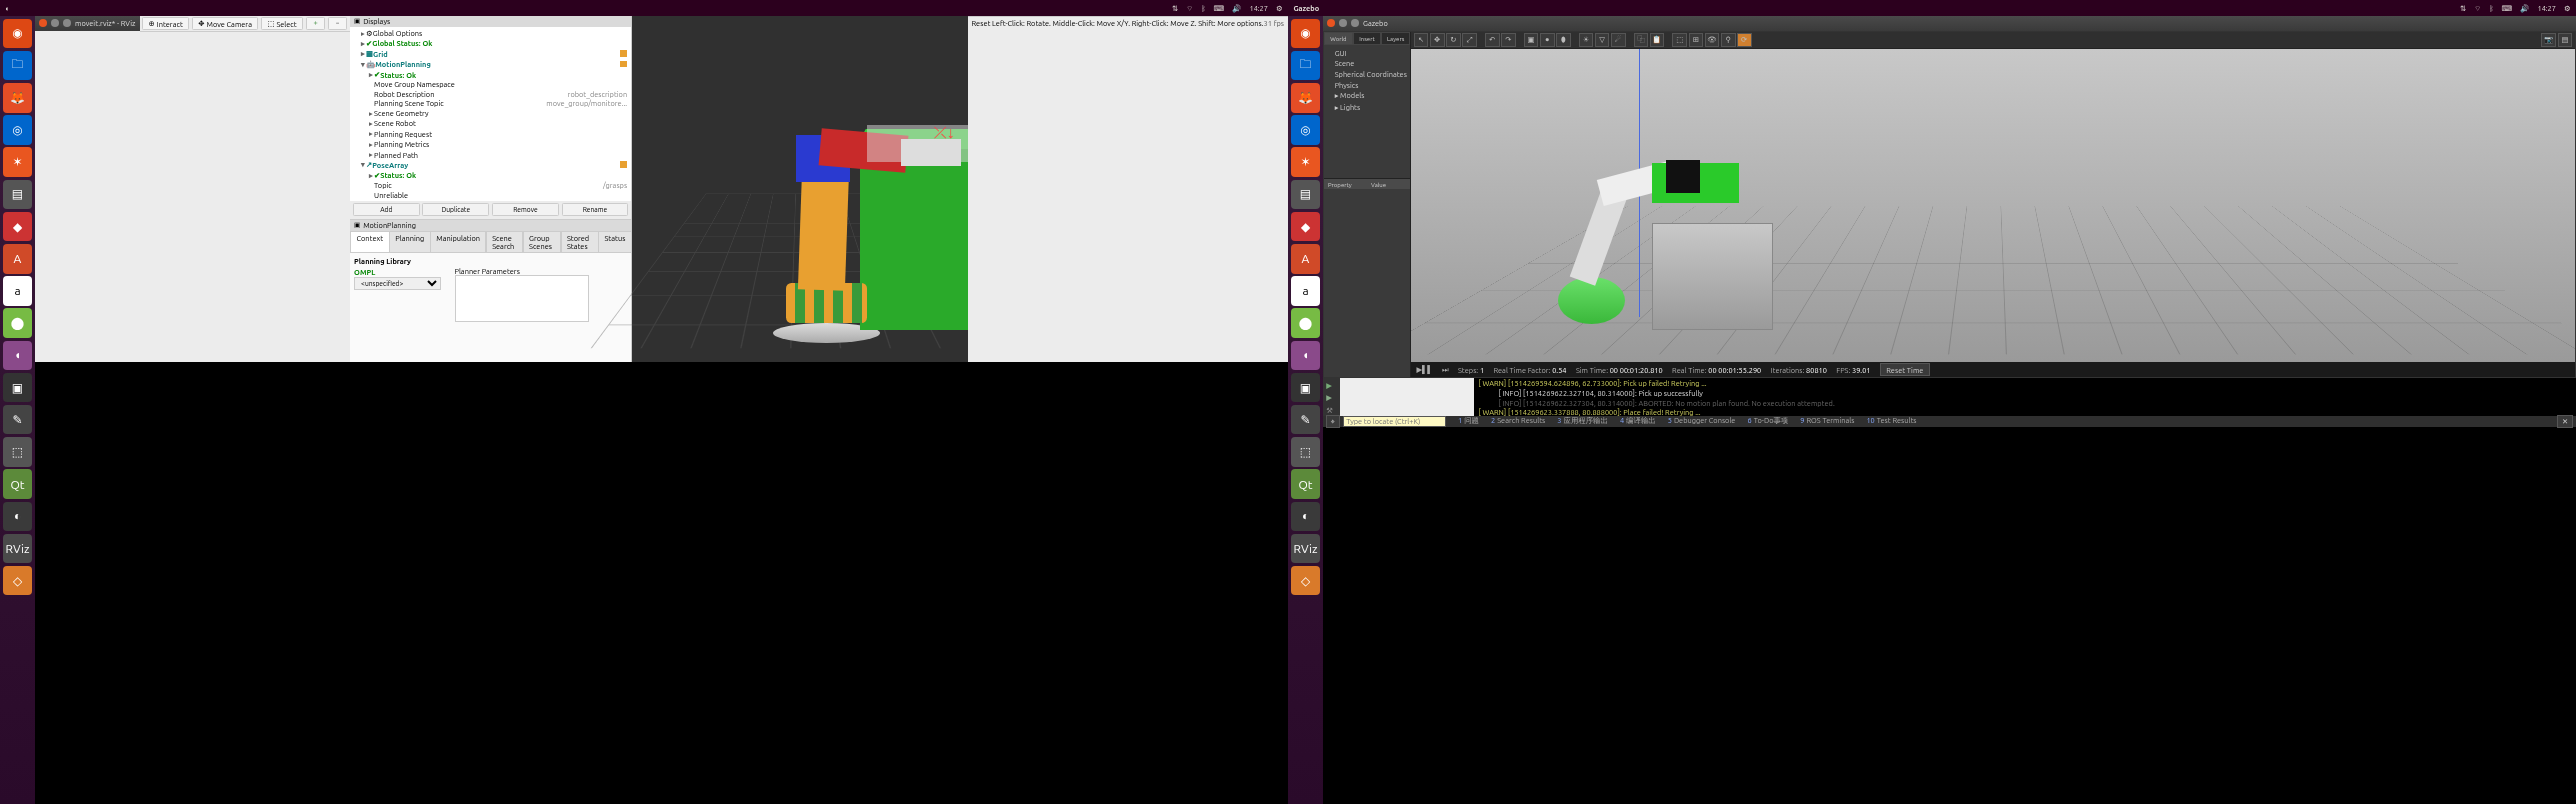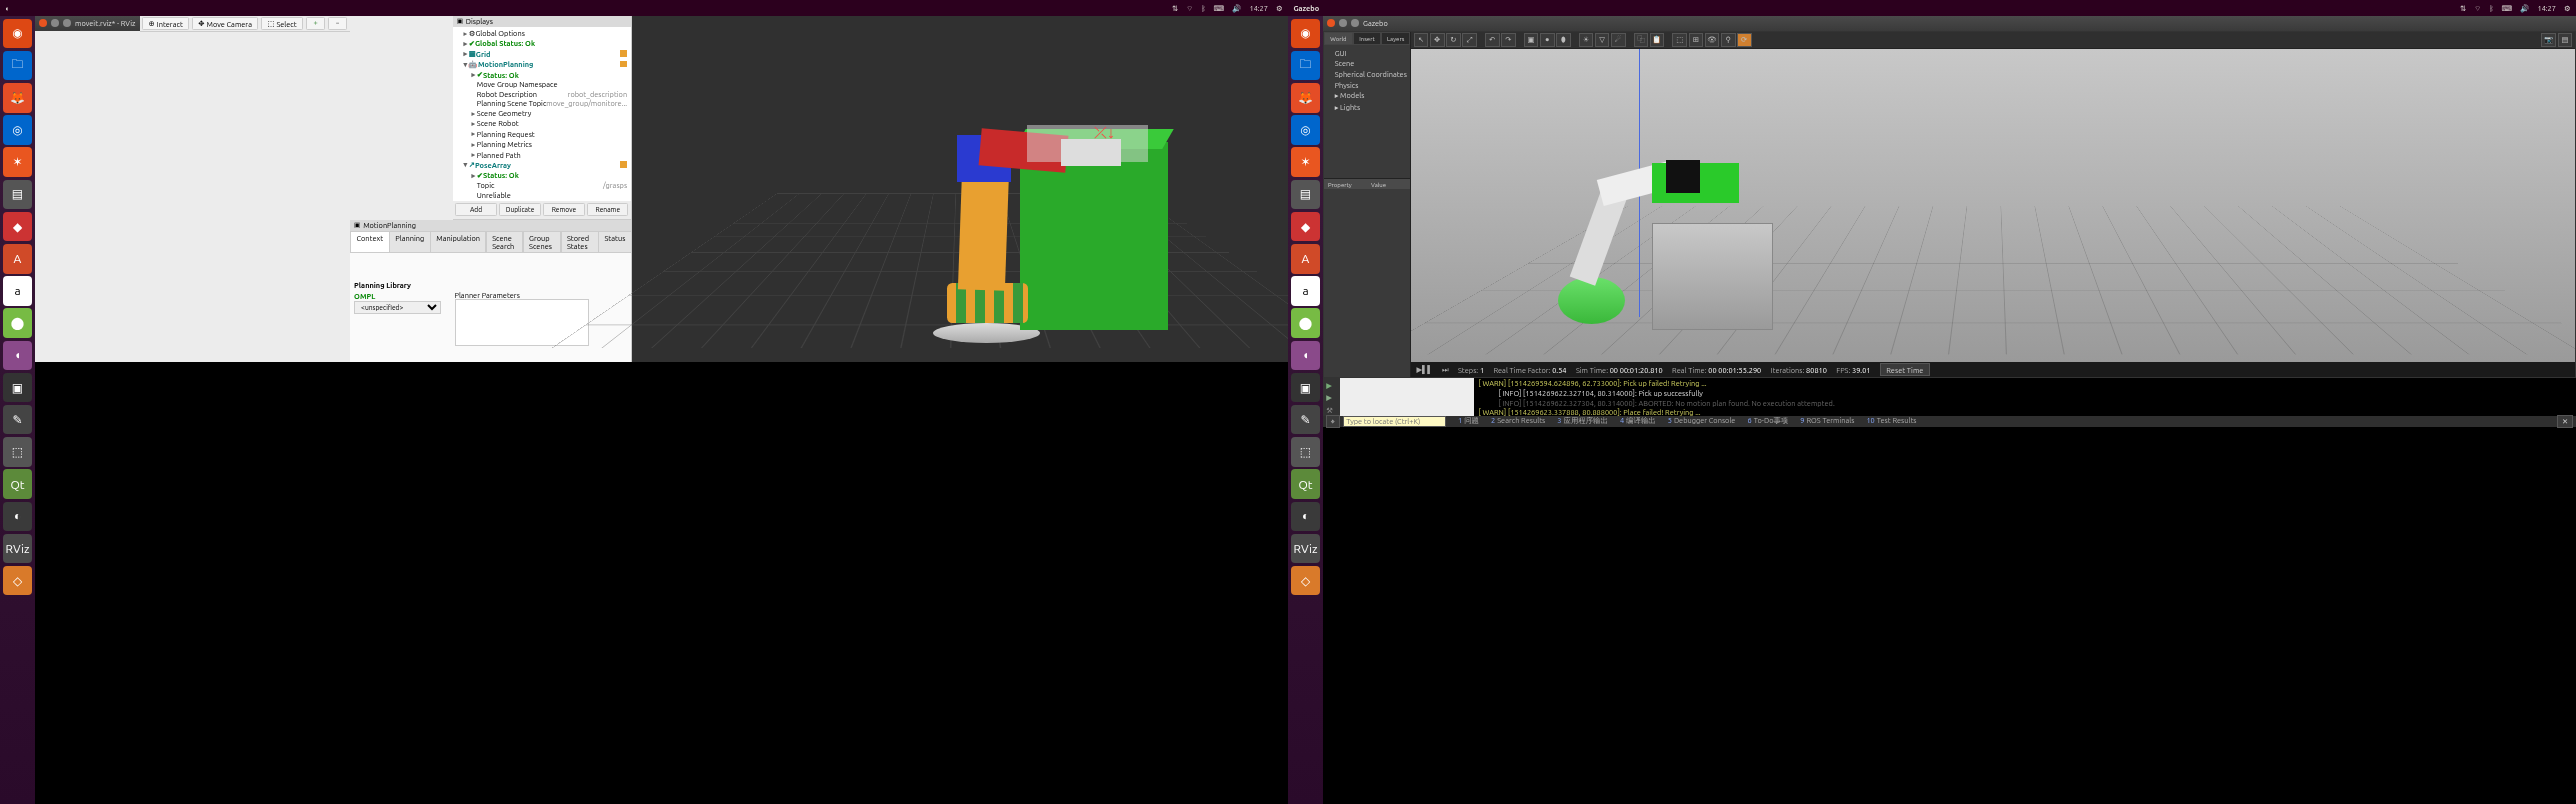--- a/index.html
+++ b/index.html
@@ -20,40 +20,40 @@
 .li13{background:#333;} .li14{background:#444;} .li15{background:#5c8a3a;} .li16{background:#3a3a3a;} .li18{background:#4a4a4a;} .li19{background:#d97a2a;}
 
 
 .rviz-win { position:absolute; left:35px; top:16px; width:calc(100% - 35px); height:calc(100% - 16px - 443px); background:#ececec; display:flex; }
 .win-titlebar { height:14.8px; background:linear-gradient(#4a4a4a,#3a3a3a); color:#ddd; display:flex; align-items:center; padding:0 4px; font-size:7.4px; gap:4px; }
 .win-btn { width:8px; height:8px; border-radius:50%; }
 .wb-close{background:#e95420;} .wb-min{background:#888;} .wb-max{background:#888;}
 .rviz-toolbar { height:16px; background:#ececec; border-bottom:0.7px solid #ccc; display:flex; align-items:center; padding:0 2.7px; gap:2.7px; }
 .tbtn { padding:1.3px 5.4px; border:0.7px solid #ccc; background:#f5f5f5; border-radius:1.3px; cursor:pointer; display:flex; align-items:center; gap:2px; font-size:6.7px; }
 .rviz-body { flex:1; display:flex; overflow:hidden; }
-.rviz-left { width:282px; display:flex; flex-direction:column; border-right:0.7px solid #ccc; background:#ececec;align-items:flex-end; }
+.rviz-left { width:282px; display:flex; flex-direction:column; border-right:0.7px solid #ccc; background:#ececec; }
 .displays-panel { flex:0 0 181px; display:flex; flex-direction:column; border-bottom:0.7px solid #ccc; }
 .panel-title { background:#dadada; padding:1.3px 4px; font-size:6.7px; display:flex; align-items:center; gap:2.7px; }
 .tree { flex:1; background:#fff; overflow:auto; font-size:6.7px; padding:1.3px; }
 .tree-row { display:flex; align-items:center; padding:0.7px 0; white-space:nowrap; }
 .tree-row .expand { width:6.7px; text-align:center; color:#666; cursor:pointer; }
 .tree-row .label { flex:1; }
 .tree-row .val { color:#888; padding-right:2.7px; }
 .tree-row.indent1{padding-left:8px;} .tree-row.indent2{padding-left:16px;}
 .row-green{color:#0a8a0a; font-weight:bold;}
 .row-teal{color:#0a7a7a; font-weight:bold;}
 .warn-box{width:6.7px;height:6.7px;background:#e8a030;display:inline-block;}
 .btn-row { display:flex; gap:2.7px; padding:2.7px; }
 .btn-row button { flex:1; padding:2px; border:0.7px solid #ccc; background:#f2f2f2; border-radius:1.3px; font-size:6.7px; cursor:pointer;}
 .mp-panel { flex:1; display:flex; flex-direction:column; }
 .mp-tabs { display:flex; border-bottom:0.7px solid #ccc; background:#e4e4e4; font-size:6.7px; }
 .mp-tab { padding:2px 5.4px; border:0.7px solid #ccc; border-bottom:none; margin-right:-0.7px; cursor:pointer; }
 .mp-tab.active { background:#fff; }
 .mp-body { flex:1; background:#fafafa; padding:4px; overflow:auto; font-size:6.7px; }
-.mp-section { margin-bottom:5.4px;margin-top:24px; }
+.mp-section { margin-bottom:5.4px; }
 .mp-sec-title { font-weight:bold; margin-bottom:2px; }
 .mp-select { border:0.7px solid #ccc; padding:0.7px 2px; width:87px; font-size:6.7px;}
 .mp-textarea { border:0.7px solid #ccc; background:#fff; height:47px; width:134px; }
 .rviz-3d { flex:1; background:#303030; position:relative; }
 .rviz-status { height:12px; background:#ececec; border-top:0.7px solid #ccc; display:flex; align-items:center; padding:0 4px; font-size:6.7px; justify-content:space-between;}
 .rviz-status .stat-right{color:#555;}
 
 
 .grid-lines { position:absolute; inset:0; background-image:
   linear-gradient(#5a5a5a 0.7px, transparent 0.7px),
@@ -318,20 +318,24 @@
             </div>
           <div class="base-cyl"></div>
           <div class="arm1"></div>
           <div class="joint1"></div>
           <div class="arm2"></div>
           <div class="arm2g"></div>
           <div class="gripper"></div>
           <div class="marker">⤫↓</div>
         </div>
       </div>
+    </div>
+    <div class="rviz-status">
+      <span>Reset  Left-Click: Rotate.  Middle-Click: Move X/Y.  Right-Click: Move Z.  Shift: More options.</span>
+      <span class="stat-right">31 fps</span>
     </div>
   </div>
 </div>
 
 <div class="half">
   <div class="menubar">
     <div class="left">
         <span class="appname">Gazebo</span>
       </div>
     <div class="right">

